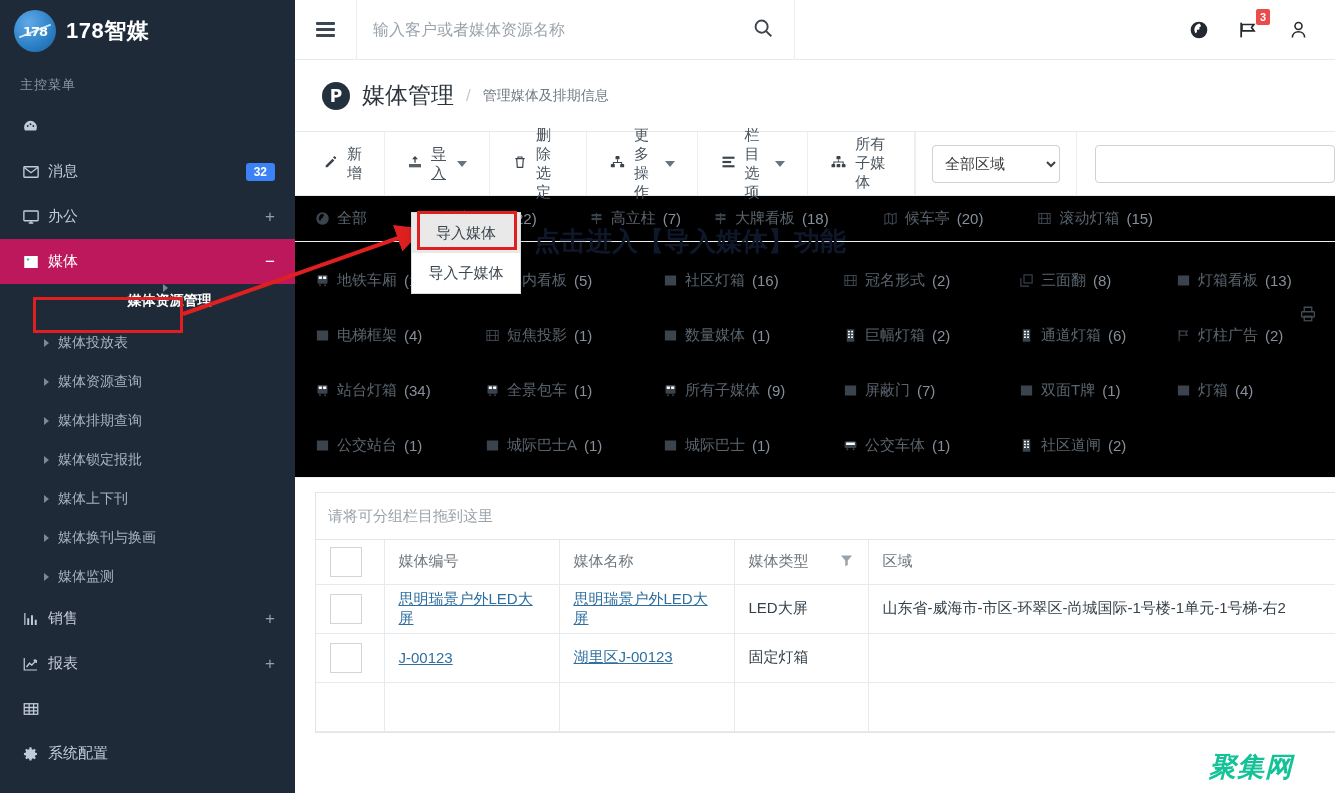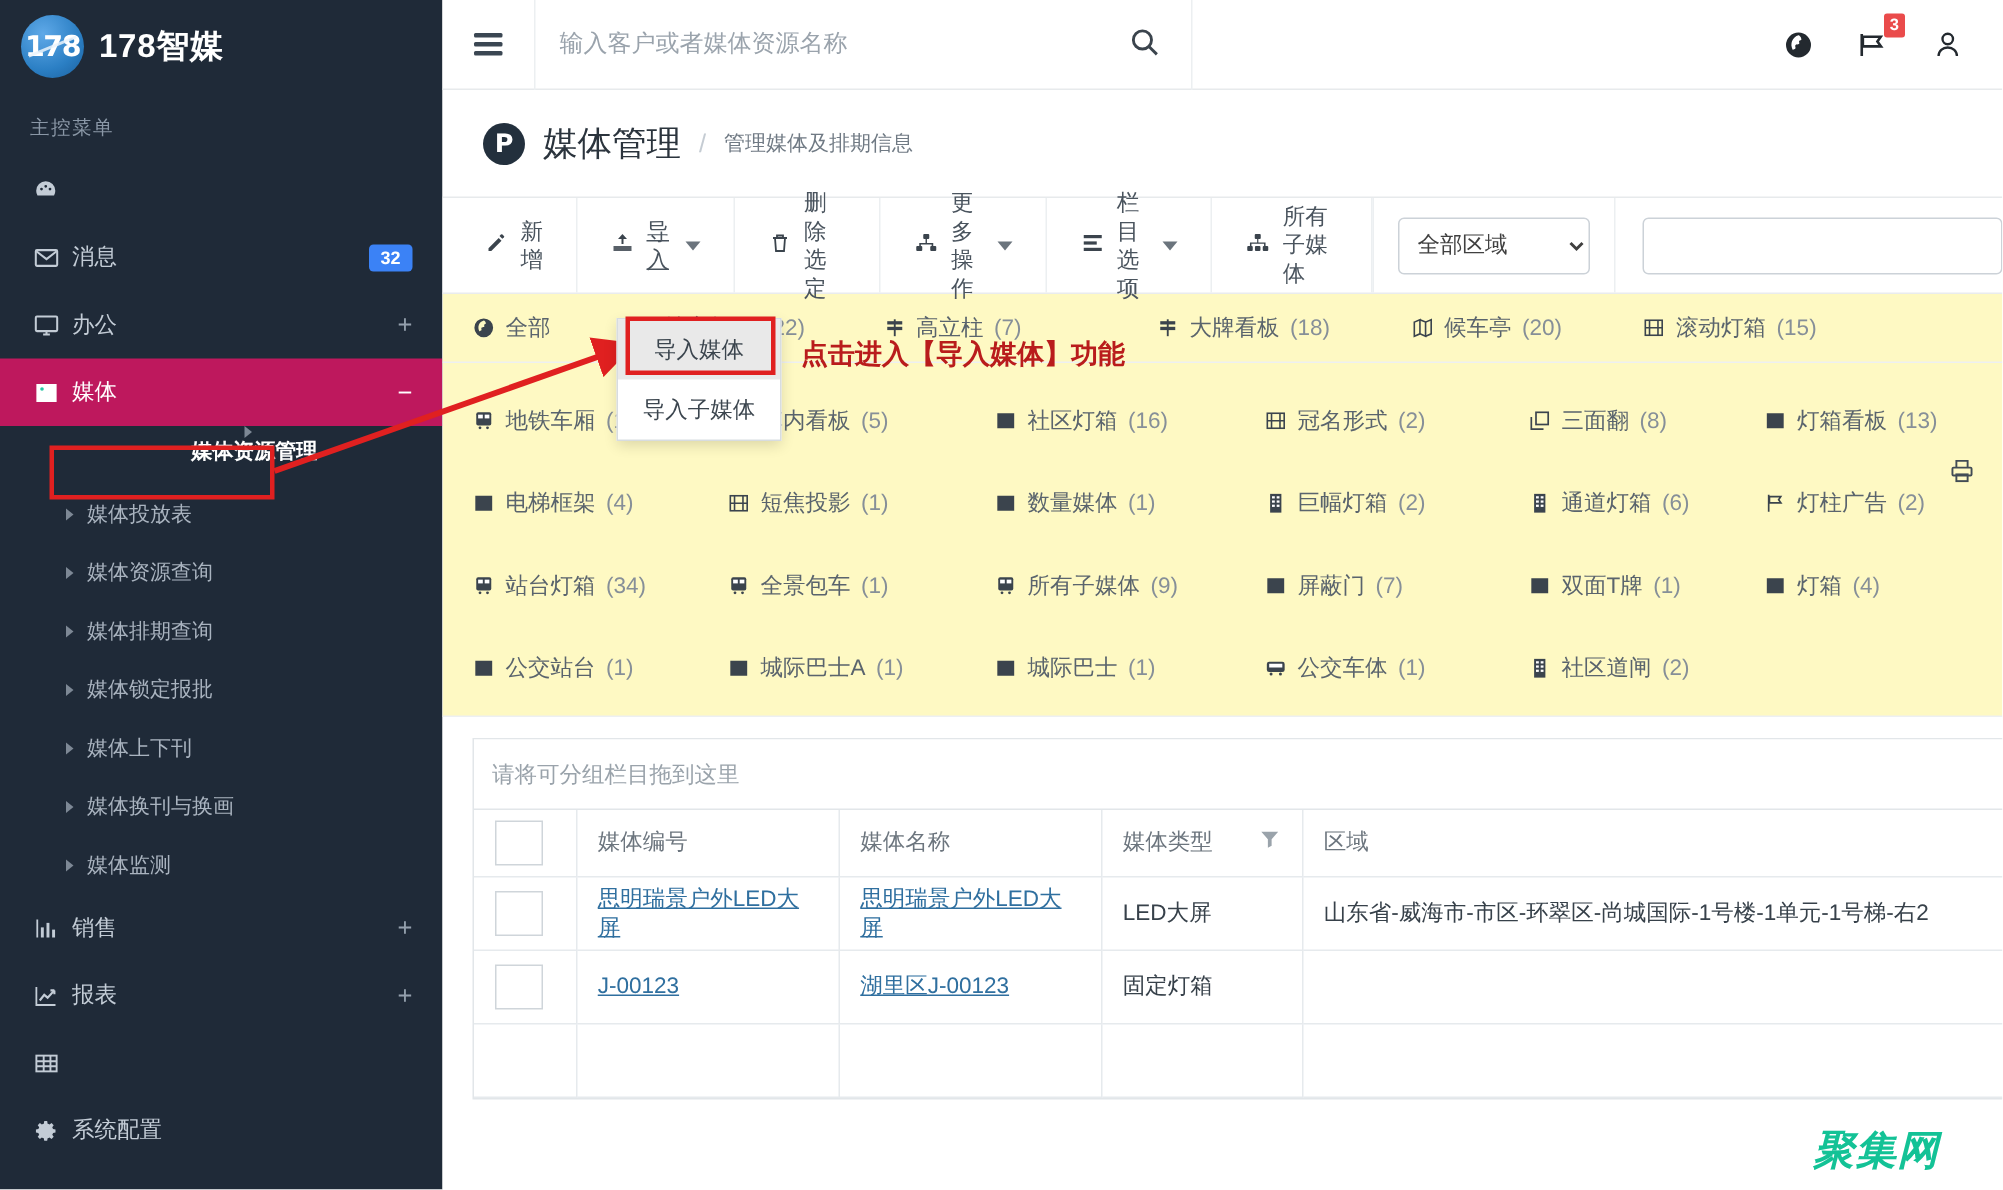--- a/index.html
+++ b/index.html
@@ -16,21 +16,21 @@
     flex: 0 0 295px; position: relative; overflow: hidden;
   }
   .brand { height: 62px; display: flex; align-items: center; padding-left: 14px; gap: 10px; }
   .brand-logo {
     width: 42px; height: 42px; border-radius: 50%;
     background: radial-gradient(circle at 35% 30%, #5fa9e8 0%, #2b7fc4 60%, #1b5f9c 100%);
     position: relative; flex: 0 0 42px;
   }
   .brand-logo .lg {
     position: absolute; inset: 0; display: flex; align-items: center; justify-content: center;
-    color: #fff; font-size: 19px; font-weight: bold; letter-spacing: -1px;
+    color: #fff; font-size: 13px; font-weight: bold; letter-spacing: -1px;
     font-family: "DejaVu Sans", sans-serif;
   }
   .brand-logo::after{
     content:""; position:absolute; left:4px; top:20px; width:34px; height:2px;
     background:#eaf3fb; transform:rotate(-22deg); opacity:.85;
   }
   .brand-name { color: #fff; font-size: 22px; font-weight: 600; letter-spacing: .5px; }
 
   .menu-caption { color: #8a97a6; font-size: 13px; padding: 14px 0 10px 20px; letter-spacing: 1px; }
 
@@ -135,28 +135,28 @@
     border: 1px solid #d7dce0; box-shadow: 0 3px 9px rgba(0,0,0,.14); z-index: 40;
   }
   .dd-item { height: 40px; display: flex; align-items: center; justify-content: center;
     font-size: 15px; color: #3b454e; cursor: pointer; }
   .dd-item.sel { background: #e9e9e9; }
   .dd-sel-box {
     position: absolute; left: 417px; top: 211px; width: 100px; height: 39px;
     border: 3px solid #e02020; z-index: 45; pointer-events: none;
   }
   .annot-text {
-    position: absolute; left: 534px; top: 224px; color: #b91c1c; font-size: 18px;
+    position: absolute; left: 534px; top: 224px; color: #0f172a; font-size: 26px;
     font-weight: bold; z-index: 42; white-space: nowrap;
   }
   .arrow-svg { position: absolute; left: 0; top: 0; width: 1335px; height: 793px;
     pointer-events: none; z-index: 35; }
 
   
-  .cat-area { padding: 0 0 12px 0; border-bottom: 1px solid #edf0f2; background: #fef9c3; }
+  .cat-area { padding: 0 0 12px 0; border-bottom: 1px solid #edf0f2; background: #000000; }
   .cat-row { display: flex; align-items: center; height: 40px; padding-left: 20px; }
   .cat-row.first { border-bottom: 1px solid #edf0f2; height: 46px; }
   .cat-item {
     display: flex; align-items: center; gap: 7px; font-size: 15px; color: #5a646d;
     cursor: pointer; white-space: nowrap;
   }
   .cat-item .cnt { color: #868f98; }
   .cat-icon { color: #4a545e; display: flex; align-items: center; }
   .print-ico { position: absolute; right: 18px; top: 305px; color: #424c55; }
 
@@ -458,21 +458,21 @@
         </div>
         <div class="cat-item" style="margin-right:52px">
           <span class="cat-icon">
             <svg width="15" height="15" viewBox="0 0 24 24" fill="#3b444d">
                 <path d="M3 4h18v16H3V4zm2 12l4-5 3 4 2.5-3 5.5 7H5v-3z"></path>
               </svg>
           </span>
           <span>楼宇灯箱</span>
           <span class="cnt">(22)</span>
         </div>
-        <div class="cat-item" style="margin-right:90px">
+        <div class="cat-item" style="margin-right:32px">
           <span class="cat-icon">
             <svg width="15" height="15" viewBox="0 0 24 24" fill="#3b444d">
                 <rect x="11" y="3" width="2" height="18"></rect>
                 <rect x="4" y="5" width="16" height="3.5"></rect>
                 <rect x="4" y="11" width="16" height="3.5"></rect>
               </svg>
           </span>
           <span>高立柱</span>
           <span class="cnt">(7)</span>
         </div>

